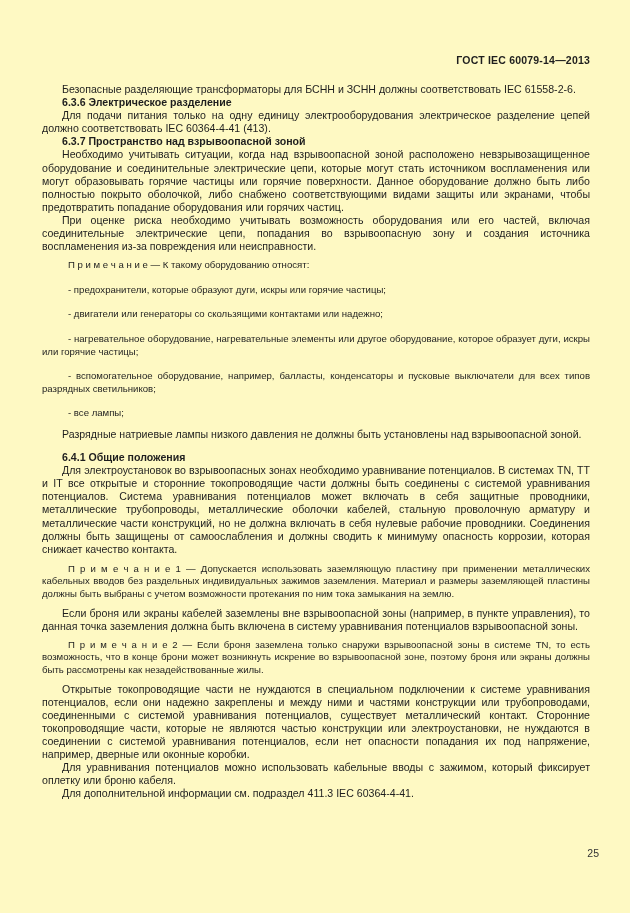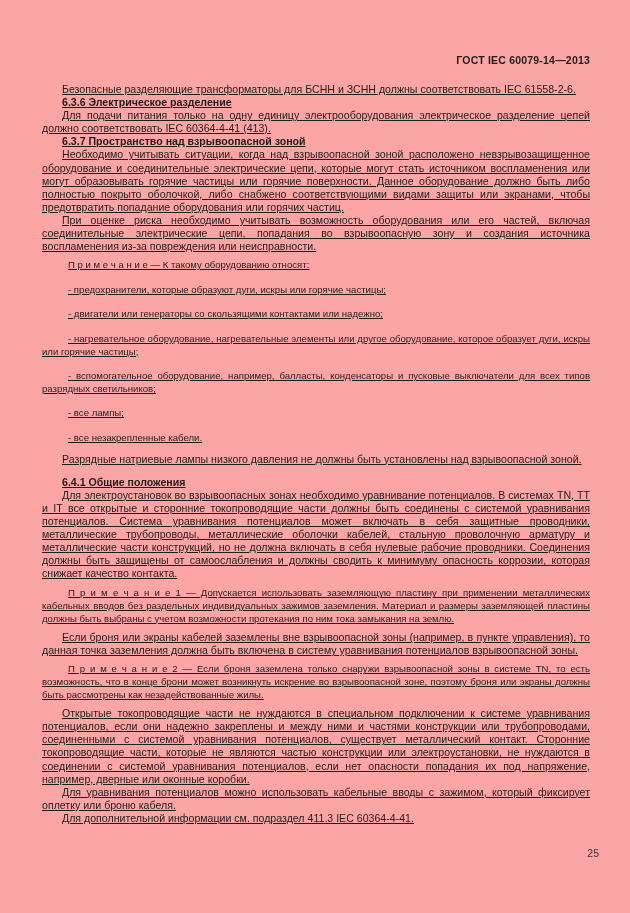--- a/index.html
+++ b/index.html
@@ -4,40 +4,39 @@
 <style>
   * { margin: 0; padding: 0; box-sizing: border-box; }
   html, body {
     background: #ffffff;
     font-family: "Liberation Sans", "DejaVu Sans", sans-serif;
   }
   .page {
     position: relative;
     width: 630px;
     height: 913px;
-    background: #fca5a5;
+    background: #fef9c3;
     color: #1e1e1e;
     overflow: hidden;
   }
   .doc-header {
     position: absolute;
     top: 54px;
     left: 42px;
     width: 548px;
     text-align: right;
     font-weight: bold;
     font-size: 10.5px;
     letter-spacing: 0.2px;
   }
   .doc-content {
     position: absolute;
     top: 83px;
     left: 42px;
     width: 548px;
-    text-decoration: underline;
   }
   .doc-content p {
     font-size: 10.6px;
     line-height: 13.1px;
     text-align: justify;
     color: #1e1e1e;
   }
   .para { text-indent: 20px; }
   .h {
     font-weight: bold;
@@ -81,21 +80,20 @@
     <p class="para">Для подачи питания только на одну единицу электрооборудования электрическое разделение цепей должно соответствовать IEC 60364-4-41 (413).</p>
     <p class="h">6.3.7 Пространство над взрывоопасной зоной</p>
     <p class="para">Необходимо учитывать ситуации, когда над взрывоопасной зоной расположено невзрывозащищенное оборудование и соединительные электрические цепи, которые могут стать источником воспламенения или могут образовывать горячие частицы или горячие поверхности. Данное оборудование должно быть либо полностью покрыто оболочкой, либо снабжено соответствующими видами защиты или экранами, чтобы предотвратить попадание оборудования или горячих частиц.</p>
     <p class="para">При оценке риска необходимо учитывать возможность оборудования или его частей, включая соединительные электрические цепи, попадания во взрывоопасную зону и создания источника воспламенения из-за повреждения или неисправности.</p>
     <p class="note mt6">П р и м е ч а н и е — К такому оборудованию относят:</p>
     <p class="note-item">- предохранители, которые образуют дуги, искры или горячие частицы;</p>
     <p class="note-item">- двигатели или генераторы со скользящими контактами или надежно;</p>
     <p class="note-item">- нагревательное оборудование, нагревательные элементы или другое оборудование, которое образует дуги, искры или горячие частицы;</p>
     <p class="note-item">- вспомогательное оборудование, например, балласты, конденсаторы и пусковые выключатели для всех типов разрядных светильников;</p>
     <p class="note-item">- все лампы;</p>
-    <p class="note-item">- все незакрепленные кабели.</p>
     <p class="para mt8">Разрядные натриевые лампы низкого давления не должны быть установлены над взрывоопасной зоной.</p>
     <p class="h mt10">6.4.1 Общие положения</p>
     <p class="para">Для электроустановок во взрывоопасных зонах необходимо уравнивание потенциалов. В системах TN, ТТ и IT все открытые и сторонние токопроводящие части должны быть соединены с системой уравнивания потенциалов. Система уравнивания потенциалов может включать в себя защитные проводники, металлические трубопроводы, металлические оболочки кабелей, стальную проволочную арматуру и металлические части конструкций, но не должна включать в себя нулевые рабочие проводники. Соединения должны быть защищены от самоослабления и должны сводить к минимуму  опасность коррозии, которая снижает качество контакта.</p>
     <p class="note mt7">П р и м е ч а н и е 1 — Допускается использовать заземляющую пластину  при применении металлических кабельных вводов без раздельных индивидуальных зажимов заземления. Материал и размеры заземляющей пластины должны быть выбраны с учетом возможности протекания по ним тока замыкания на землю.</p>
     <p class="para mt6">Если броня или экраны кабелей заземлены вне взрывоопасной зоны (например, в пункте управления), то данная точка заземления должна быть включена в систему уравнивания потенциалов взрывоопасной зоны.</p>
     <p class="note mt6">П р и м е ч а н и е 2 — Если броня заземлена только снаружи взрывоопасной зоны в системе TN, то есть возможность, что в конце брони может возникнуть искрение во взрывоопасной зоне, поэтому  броня или экраны должны быть рассмотрены как незадействованные жилы.</p>
     <p class="para mt6">Открытые токопроводящие части не нуждаются в специальном подключении к системе уравнивания потенциалов, если они надежно закреплены и между ними и частями конструкции или трубопроводами, соединенными с системой уравнивания потенциалов, существует металлический контакт. Сторонние токопроводящие части, которые не являются частью конструкции или электроустановки, не нуждаются в соединении с системой уравнивания потенциалов, если нет опасности попадания их под напряжение, например, дверные или оконные коробки.</p>
     <p class="para">Для уравнивания потенциалов можно использовать кабельные вводы с зажимом, который фиксирует оплетку или броню кабеля.</p>
     <p class="para">Для дополнительной информации см. подраздел 411.3 IEC 60364-4-41.</p>
   </div>

